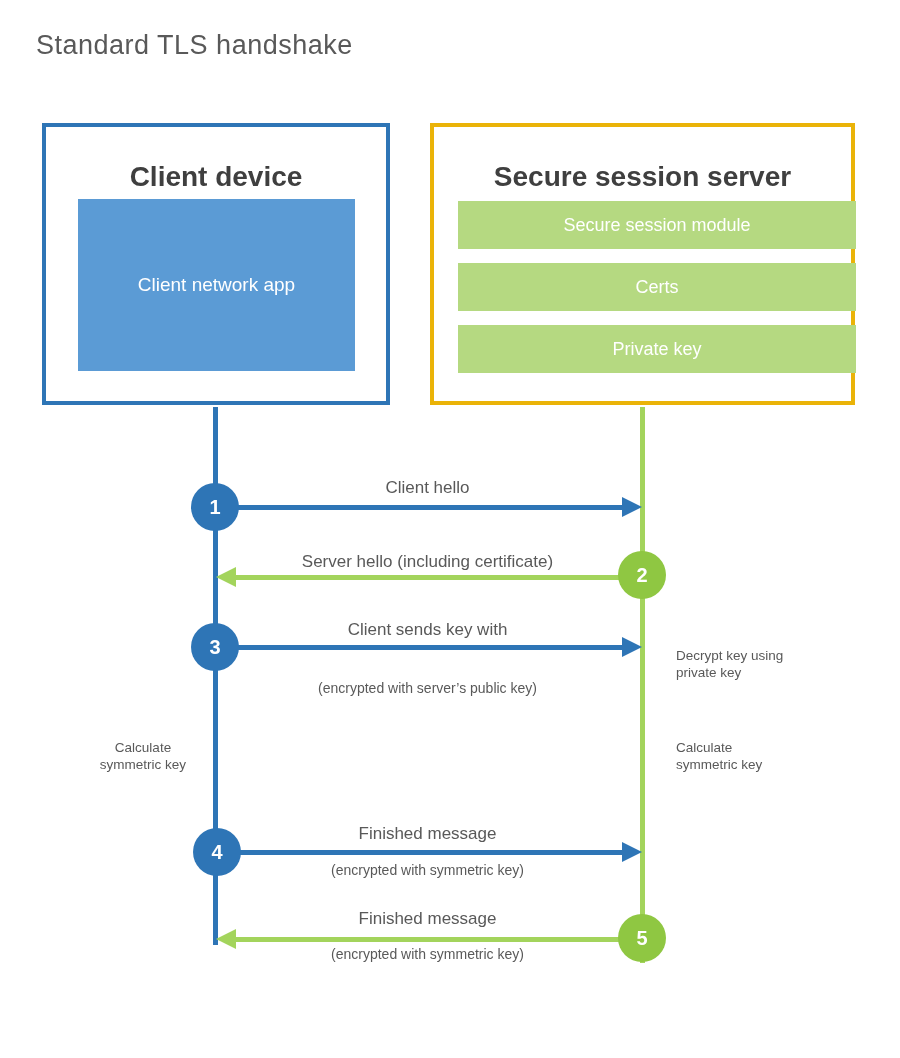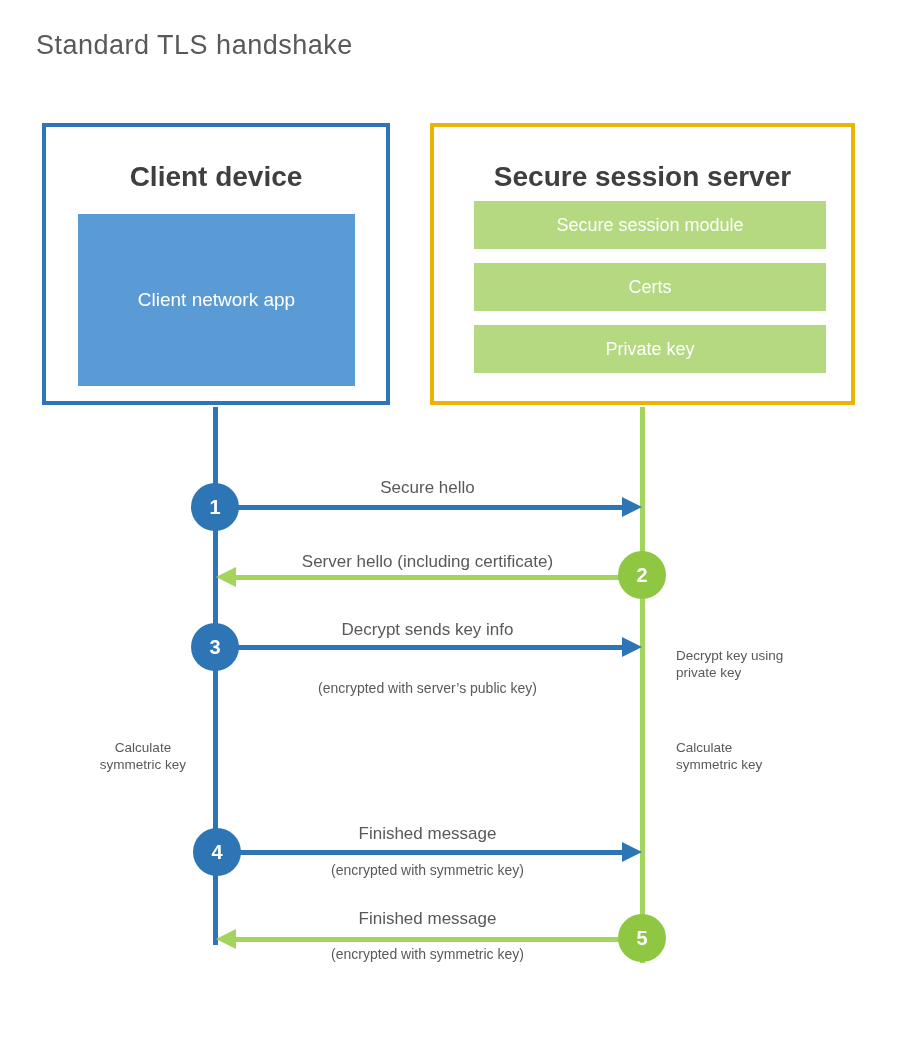--- a/index.html
+++ b/index.html
@@ -18,25 +18,25 @@
   .actor-box{box-sizing:border-box;background:#ffffff;}
   .client-box{left:42px;top:123px;width:348px;height:282px;border:4px solid #2e75b6;}
   .server-box{left:430px;top:123px;width:425px;height:282px;border:4px solid #eab308;}
   .actor-title{
     left:0;top:34px;width:100%;text-align:center;
     font-size:28px;font-weight:bold;color:#3f3f3f;
   }
   .app-box{
     left:32px;top:72px;width:277px;height:172px;background:#5b9bd5;
     display:flex;align-items:center;justify-content:center;text-align:center;
-    color:#ffffff;font-size:19px;line-height:1.45;margin-top:15px;
+    color:#ffffff;font-size:19px;line-height:1.45;
   }
   .app-box .inner{width:200px;}
   .module-bar{
-    left:40px;width:352px;height:48px;background:#b5d981;
+    left:24px;width:398px;height:48px;background:#b5d981;
     display:flex;align-items:center;justify-content:center;
     color:#ffffff;font-size:18px;
   }
   .bar-0{top:74px;} .bar-1{top:136px;} .bar-2{top:198px;}
   
   .lifeline{width:5px;}
   .client-lifeline{left:213px;top:407px;height:538px;background:#2e75b6;}
   .server-lifeline{left:640px;top:407px;height:556px;background:#a3d45c;}
   
   .badge{
@@ -87,31 +87,31 @@
     <span>Certs</span>
   </div>
   <div class="abs module-bar bar-2">
     <span>Private key</span>
   </div>
 </div>
 
 <div class="abs lifeline client-lifeline"></div>
 <div class="abs lifeline server-lifeline"></div>
 
-<div class="abs msg-label" style="top:478px;">Secure hello</div>
+<div class="abs msg-label" style="top:478px;">Client hello</div>
 <div class="abs arrow-line arrow-blue" style="left:216px;top:505px;width:406px;"></div>
 <div class="abs arrow-head head-right" style="left:622px;top:497px;"></div>
 <div class="abs badge badge-blue" style="left:191px;top:483px;">1</div>
 
 <div class="abs msg-label" style="top:552px;">Server hello (including certificate)</div>
 <div class="abs arrow-line arrow-green" style="left:236px;top:575px;width:406px;"></div>
 <div class="abs arrow-head head-left" style="left:216px;top:567px;border-right-color:#a3d45c;"></div>
 <div class="abs badge badge-green" style="left:618px;top:551px;">2</div>
 
-<div class="abs msg-label" style="top:620px;">Decrypt sends key info</div>
+<div class="abs msg-label" style="top:620px;">Client sends key with</div>
 <div class="abs arrow-line arrow-blue" style="left:216px;top:645px;width:406px;"></div>
 <div class="abs arrow-head head-right" style="left:622px;top:637px;"></div>
 <div class="abs badge badge-blue" style="left:191px;top:623px;">3</div>
 <div class="abs msg-sub" style="top:656px;margin-top:24px;">(encrypted with server’s public key)</div>
 <div class="abs side-note" style="left:676px;top:631px;width:140px;text-align:left;margin-top:16px;">Decrypt key using private key</div>
 
 <div class="abs side-note" style="left:88px;top:739px;width:110px;text-align:center;">Calculate symmetric key</div>
 <div class="abs side-note" style="left:676px;top:739px;width:110px;text-align:left;">Calculate symmetric key</div>
 
 <div class="abs msg-label" style="top:824px;">Finished message</div>

